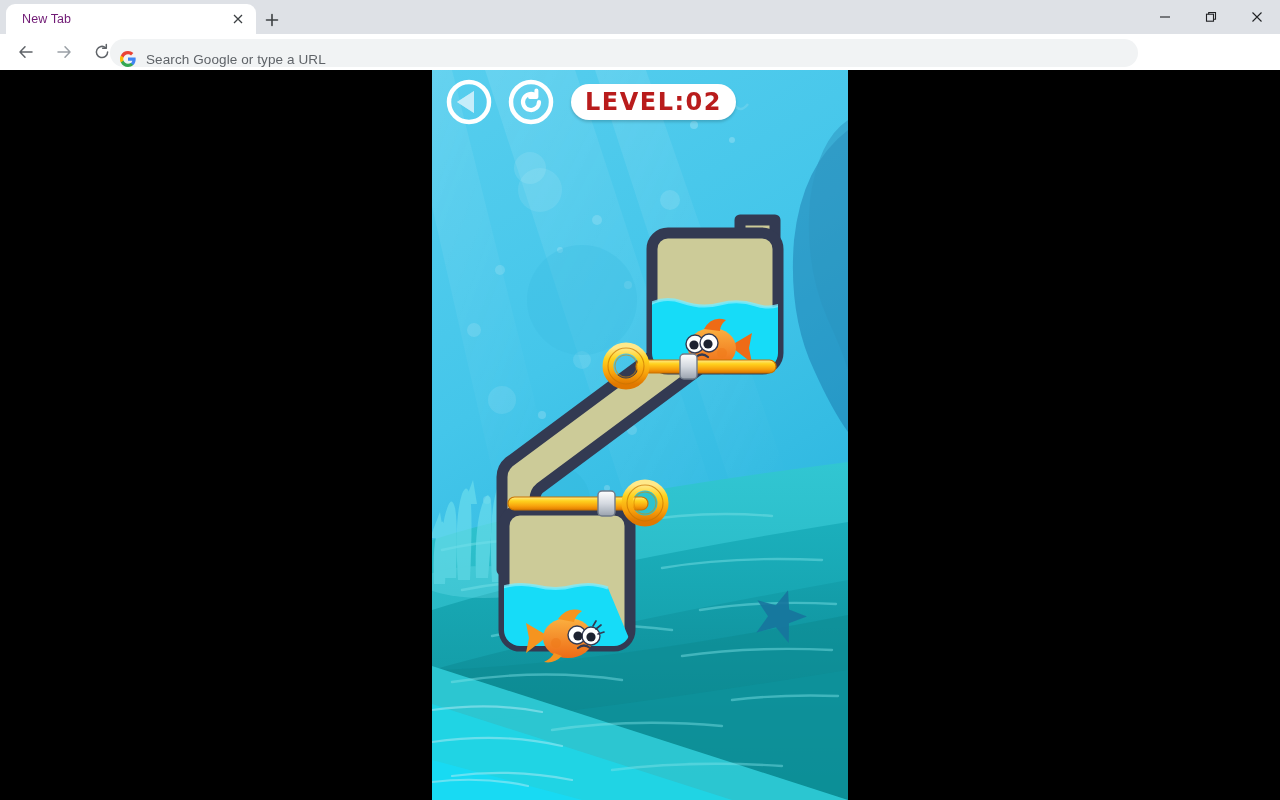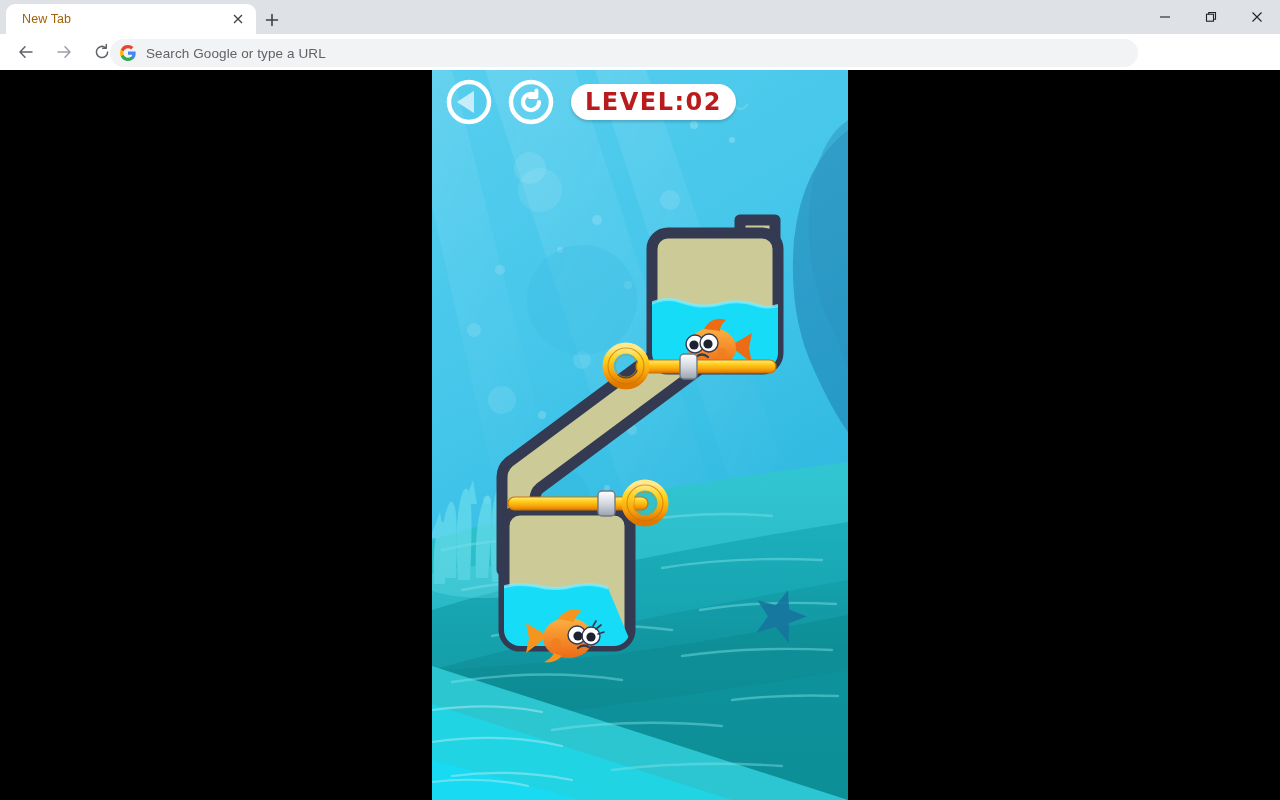--- a/index.html
+++ b/index.html
@@ -14,21 +14,21 @@
   .tabstrip{
     position:absolute; left:0; top:0; width:1280px; height:34px;
     background:#dee1e6;
   }
   .tab{
     position:absolute; left:6px; top:4px; width:250px; height:30px;
     background:#fff; border-radius:9px 9px 0 0;
     display:flex; align-items:center;
   }
   .tab-title{
-    margin-left:16px; font-size:12.5px; color:#a16207;
+    margin-left:16px; font-size:12.5px; color:#701a75;
     white-space:nowrap; overflow:hidden; text-overflow:ellipsis;
     max-width:175px; letter-spacing:.1px;
   }
   .tab-close{
     position:absolute; right:10px; top:7px; width:16px; height:16px;
     display:flex; align-items:center; justify-content:center;
     border-radius:50%; cursor:pointer;
   }
   .tab-close svg{ width:10px; height:10px; }
   .newtab{
@@ -45,21 +45,21 @@
   }
   .navbtn{
     width:32px; height:32px; margin-left:6px;
     display:flex; align-items:center; justify-content:center;
     border-radius:50%; cursor:pointer; color:#5f6368;
   }
   .navbtn:first-child{ margin-left:10px; }
   .omnibox{
     position:absolute; left:110px; top:5px; width:1028px; height:28px;
     background:#f1f3f4; border-radius:14px;
-    display:flex; align-items:center;
+    display:flex; align-items:flex-end;
   }
   .g-icon{ margin-left:10px; width:16px; height:16px; flex:0 0 16px; }
   .omni-text{
     margin-left:10px; font-size:13.5px; color:#5f6368; letter-spacing:.1px;
   }
   .star{ position:absolute; left:1147px; top:40px; width:24px; height:24px;
          display:flex; align-items:center; justify-content:center; cursor:pointer; }
   .profile{
     position:absolute; left:1180px; top:40px; width:26px; height:26px;
     border-radius:50%; overflow:hidden; cursor:pointer;

